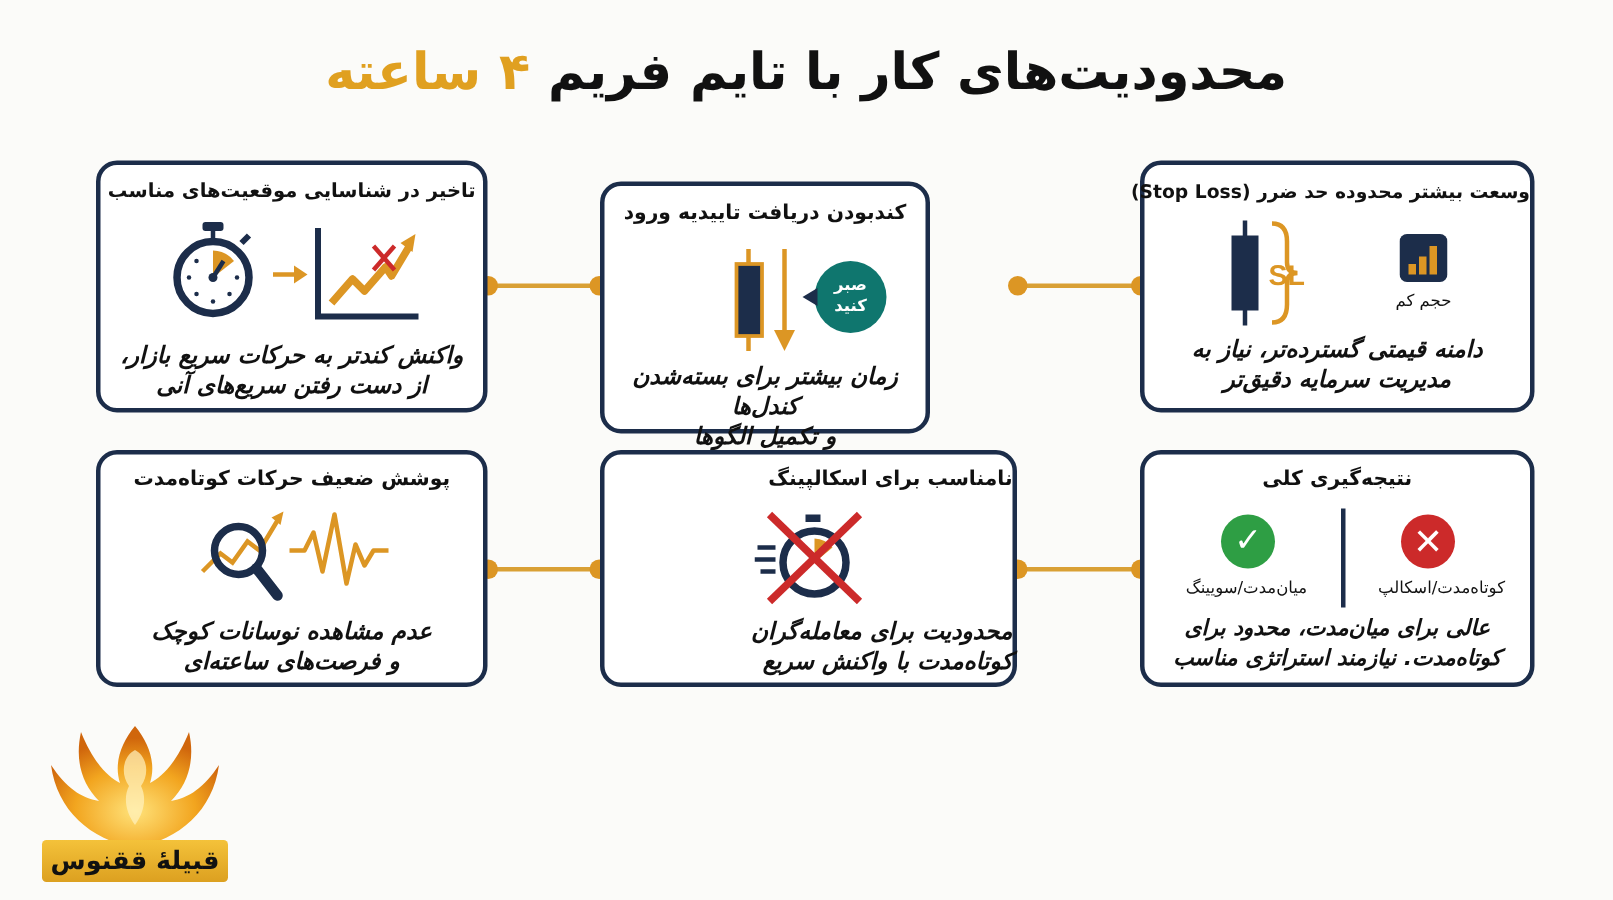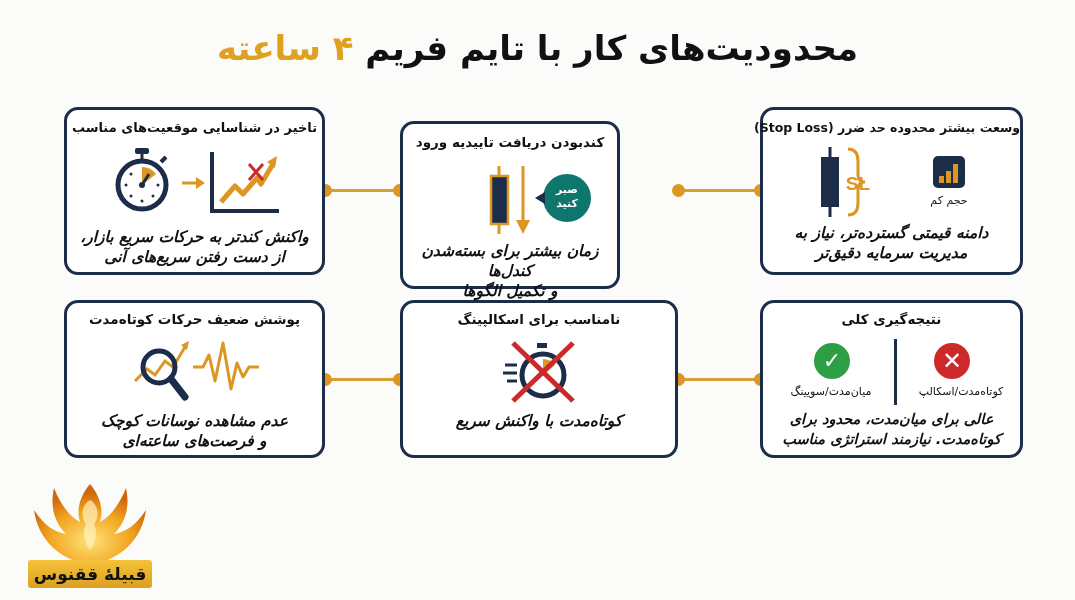--- a/index.html
+++ b/index.html
@@ -133,33 +133,34 @@
   <div style="position:absolute; left:171px; top:40px; width:36px; height:36px; border-radius:50%; background:#cc2a2a; color:#fff; font-size:24px; line-height:36px; font-weight:bold;">✕</div>
   <div style="position:absolute; left:51px; top:40px; width:36px; height:36px; border-radius:50%; background:#2e9e44; color:#fff; font-size:22px; line-height:36px; font-weight:bold;">✓</div>
   <div class="small" style="position:absolute; left:136px; top:82px; width:124px; font-size:11px;">کوتاه‌مدت/اسکالپ</div>
   <div class="small" style="position:absolute; left:6px; top:82px; width:124px; font-size:11px;">میان‌مدت/سویینگ</div>
   <div class="body" style="top:106px; font-size:14.5px;">
     <div>عالی برای میان‌مدت، محدود برای</div>
     <div>کوتاه‌مدت. نیازمند استراتژی مناسب</div>
   </div>
 </div>
 
-<div class="card" style="left:400px; top:300px; width:278px; height:158px;">
+<div class="card" style="left:400px; top:300px; width:278px; height:158px;text-align:right;">
   <div class="head" style="top:8px;">نامناسب برای اسکالپینگ</div>
   <svg class="icon" style="left:100px; top:36px;" width="74" height="64" viewBox="0 0 74 64">
     <line x1="2" y1="26" x2="14" y2="26" stroke="#1c2d4a" stroke-width="3"></line>
     <line x1="0" y1="34" x2="14" y2="34" stroke="#1c2d4a" stroke-width="3"></line>
     <line x1="4" y1="42" x2="14" y2="42" stroke="#1c2d4a" stroke-width="3"></line>
     <rect x="34" y="4" width="10" height="5" fill="#1c2d4a"></rect>
     <circle cx="40" cy="36" r="21" fill="#fff" stroke="#1c2d4a" stroke-width="5"></circle>
     <path d="M40 36 L40 20 A16 16 0 0 1 52 26 Z" fill="#dc9624"></path>
     <line x1="10" y1="4" x2="70" y2="62" stroke="#cc2a2a" stroke-width="5"></line>
     <line x1="70" y1="4" x2="10" y2="62" stroke="#cc2a2a" stroke-width="5"></line>
   </svg>
   <div class="body" style="top:108px;">
+    <div>محدودیت برای معامله‌گران</div>
     <div>کوتاه‌مدت با واکنش سریع</div>
   </div>
 </div>
 
 <div class="card" style="left:64px; top:300px; width:261px; height:158px;">
   <div class="head" style="top:8px;">پوشش ضعیف حرکات کوتاه‌مدت</div>
   <svg class="icon" style="left:66px; top:34px;" width="130" height="66" viewBox="0 0 130 66">
     <polyline points="2,44 14,32 22,38 32,24 40,30 52,10" fill="none" stroke="#dc9624" stroke-width="3"></polyline>
     <polygon points="48,8 56,4 54,13" fill="#dc9624"></polygon>
     <circle cx="26" cy="30" r="16" fill="none" stroke="#1c2d4a" stroke-width="5"></circle>

